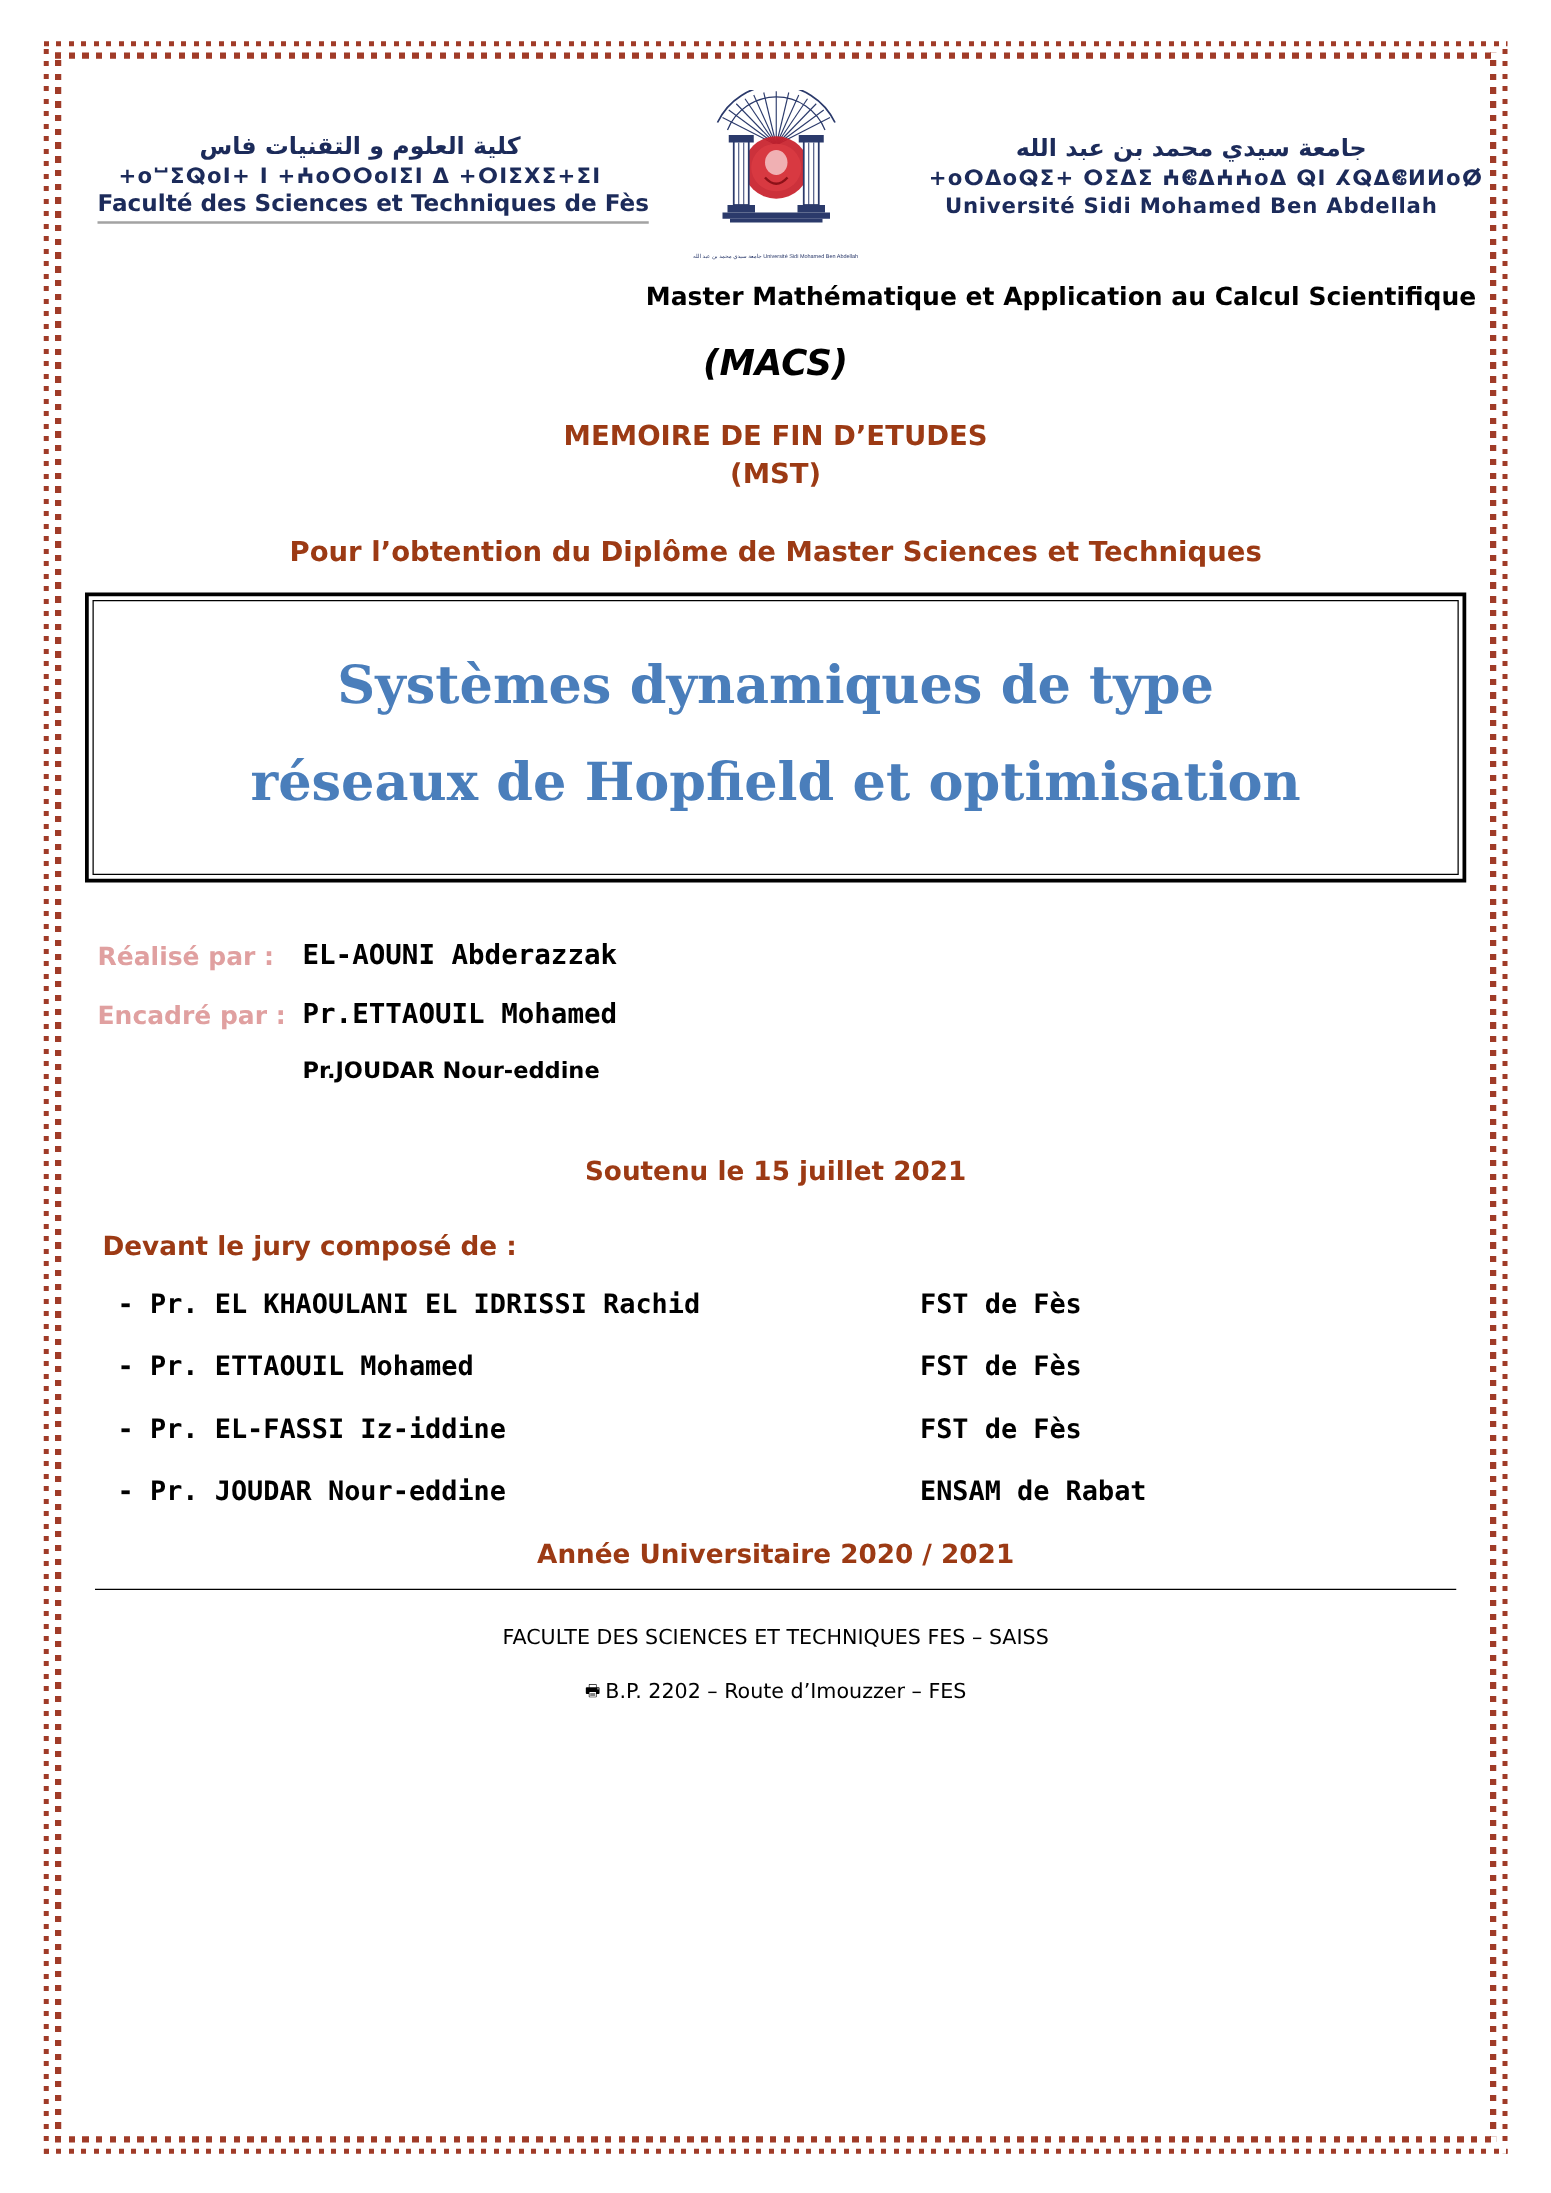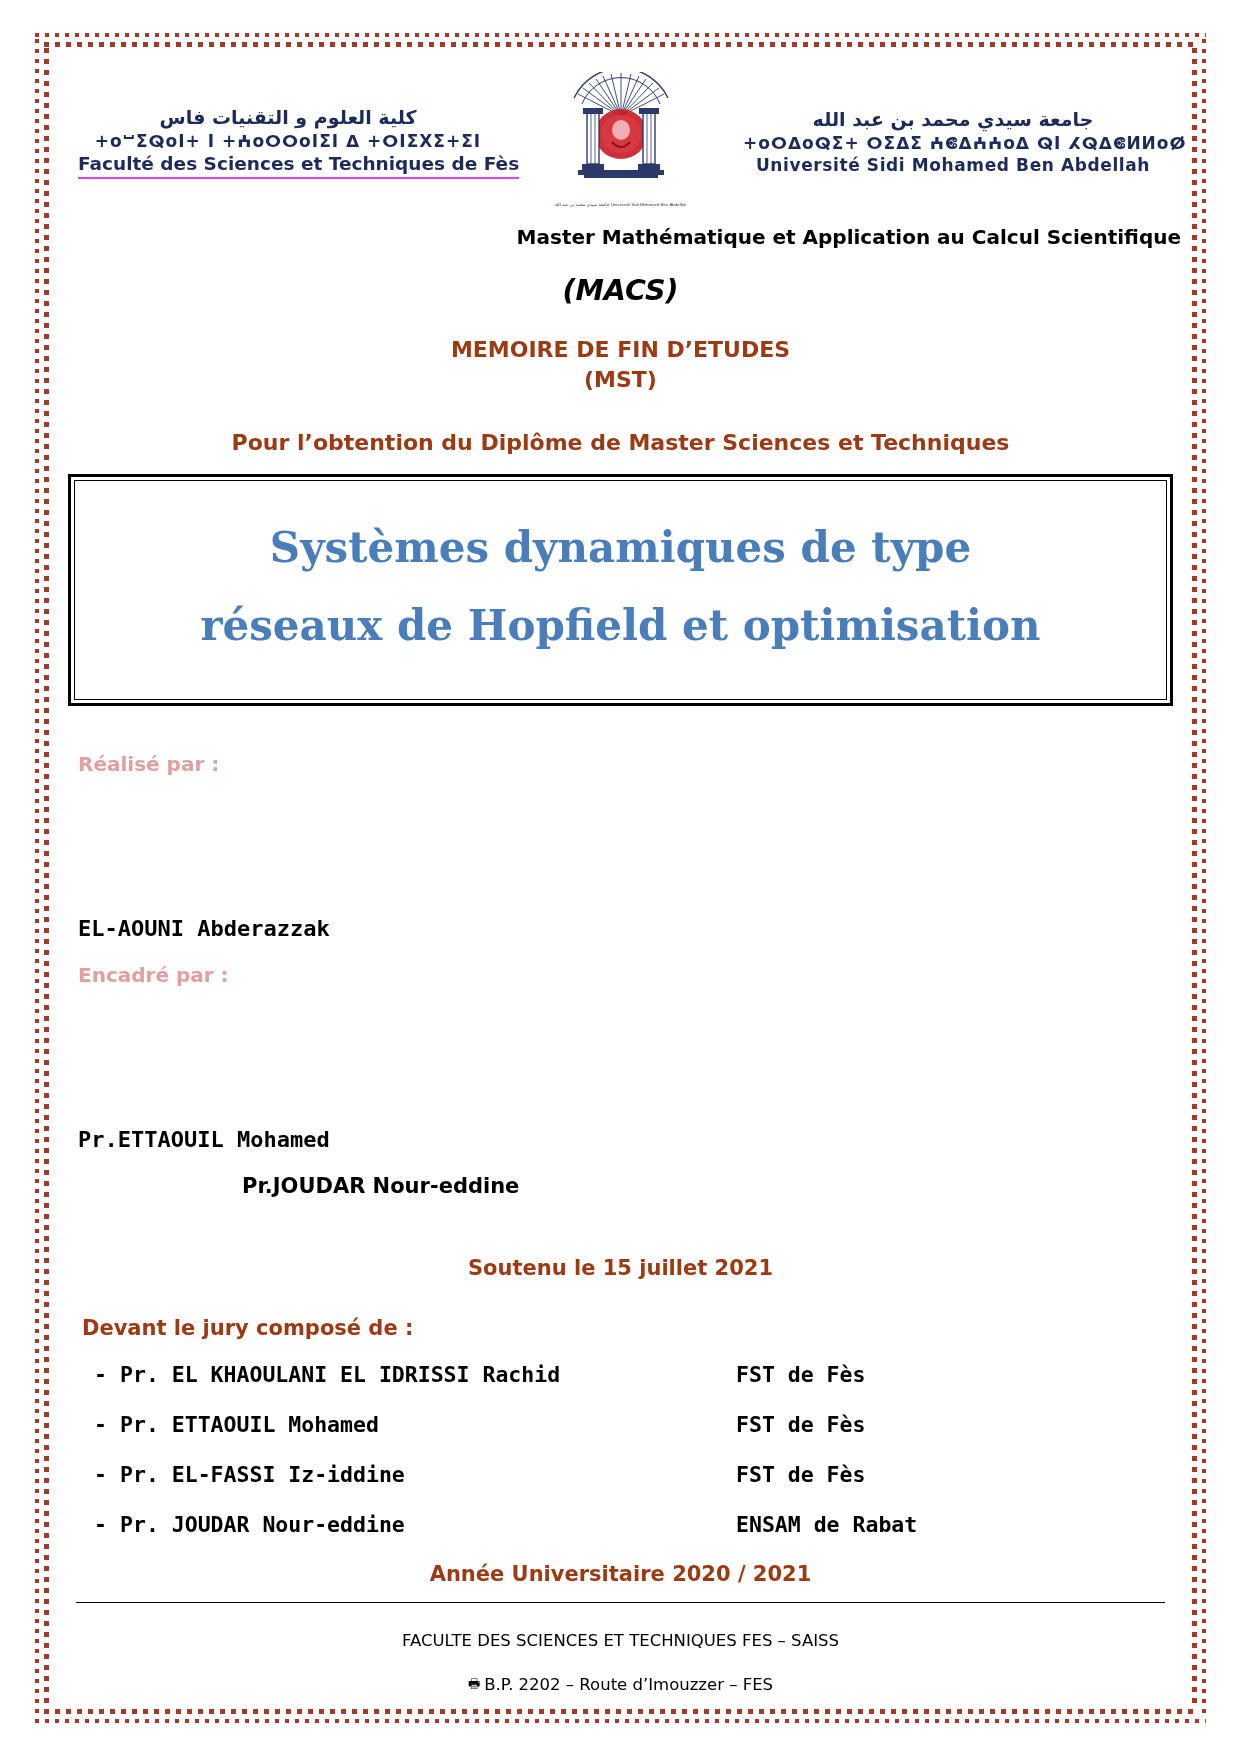--- a/index.html
+++ b/index.html
@@ -90,21 +90,21 @@
     white-space: nowrap;
   }
   .hdr-fr {
     font-family: "DejaVu Sans", sans-serif;
     font-size: 18.5px;
     font-weight: bold;
     color: #1c2b5a;
     line-height: 1.3;
     white-space: nowrap;
   }
-  .hdr-left .hdr-fr { border-bottom: 2px solid #d946ef; display: inline-block; padding-bottom: 1px;}
+  .hdr-left .hdr-fr { border-bottom: 2px solid #a3a3a3; display: inline-block; padding-bottom: 1px;}
   .hdr-right .hdr-fr { font-size: 17px; letter-spacing: .6px; }
 
   
   .logo-wrap {
     width: 150px;
     display: flex;
     flex-direction: column;
     align-items: center;
     padding-top: 4px;
   }
@@ -180,41 +180,40 @@
     font-weight: bold;
     font-size: 42px;
     color: #4a7ebb;
     line-height: 1.85;
   }
 
   
   .authors { margin-top: 46px; padding-left: 18px; }
   .auth-row {
     display: flex;
-    align-items: flex-start;
+    align-items: flex-end;
     margin-bottom: 22px;
-    flex-direction: column;
   }
   .auth-label {
     font-family: "DejaVu Sans", sans-serif;
     font-size: 20px;
     font-weight: bold;
     color: #e0a0a0;
     width: 164px;
     flex: 0 0 164px;
   }
   .auth-name {
     font-family: "DejaVu Sans Mono", monospace;
     font-size: 22px;
     font-weight: bold;
     color: #000;
   }
   .auth-name-sans {
     font-family: "DejaVu Sans", sans-serif;
-    font-size: 21px;
+    font-size: 18px;
     font-weight: bold;
     color: #000;
   }
   .auth-row-indent { padding-left: 164px; margin-bottom: 10px; }
 
   
   .soutenu {
     text-align: center;
     font-family: "DejaVu Sans", sans-serif;
     font-size: 21px;

